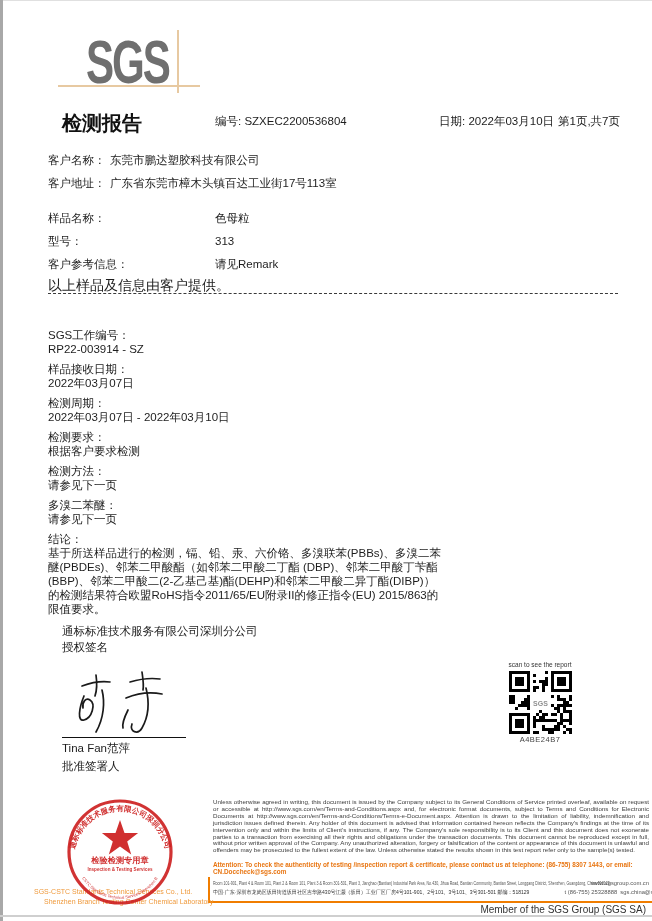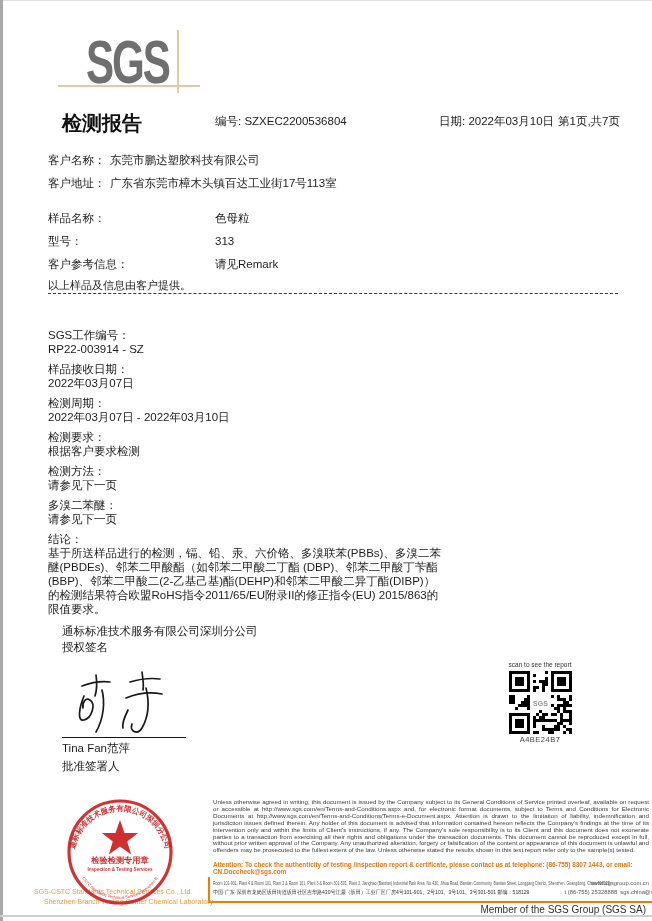--- a/index.html
+++ b/index.html
@@ -26,21 +26,21 @@
   .doc-pages{position:absolute;left:538px;top:114px;font-size:11.5px;margin-left:20px;}
 
   
   .rows{position:absolute;left:48px;}
   .row{display:flex;align-items:flex-start;line-height:15px;margin-bottom:8px;font-size:11.5px;}
   .row .lbl{flex:none;}
   .client-rows{top:153px;}
   .client-rows .lbl{width:62px;}
   .sample-rows{top:211px;}
   .sample-rows .lbl,.job-rows .lbl{width:167px;}
-  .sample-note{font-size:11px;line-height:15px;margin-top:-2px;}
+  .sample-note{font-size:14px;line-height:15px;margin-top:-2px;}
   .sep-dashed{position:absolute;left:48px;top:293px;width:570px;border-top:1.5px dashed #3a3a3a;}
   .job-rows{top:328px;width:560px;}
   .job-rows .row{margin-bottom:6px;line-height:14px;flex-direction:column;}
   .job-rows .val.wide{width:393px;line-height:14px;}
 
   
   .sig-block{position:absolute;left:62px;top:624px;width:230px;font-size:11.5px;}
   .sig-company{line-height:14px;}
   .sig-auth{line-height:14px;margin-top:2px;}
   .sig-svg{position:absolute;left:6px;top:46px;}

